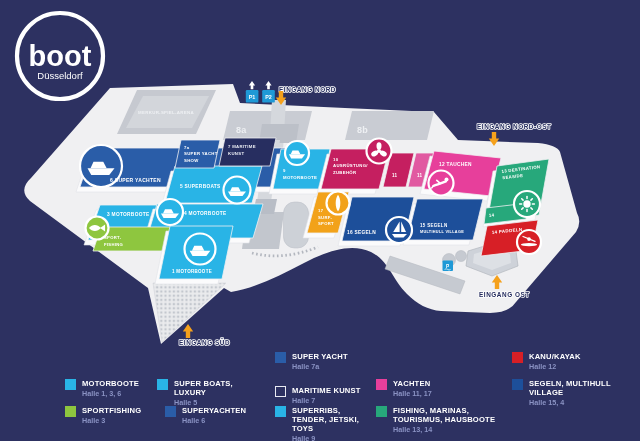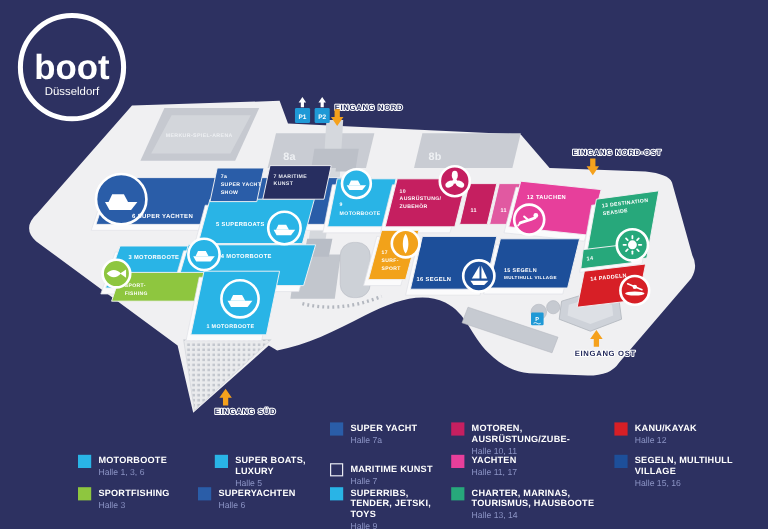--- a/index.html
+++ b/index.html
@@ -15,23 +15,23 @@
   .ped{fill:#fbfbfc;stroke:#e0e2e7;stroke-width:.6;}
   .hall{stroke:#f0f0f2;stroke-width:.8;}
   .badge{stroke:#ffffff;stroke-width:2.2;}
   
   .legend{position:absolute;left:0;top:0;width:640px;height:441px;pointer-events:none;}
   .li{position:absolute;display:flex;align-items:flex-start;}
   .sw{width:11px;height:11px;flex:0 0 11px;margin-right:6px;margin-top:0;box-sizing:border-box;}
   .sw.outline{border:1.2px solid #e8eaf2;}
   .lt{display:block;}
   .ll{display:block;color:#ffffff;font-weight:bold;font-size:7.6px;line-height:9px;letter-spacing:.2px;}
-  .lh{display:block;color:#8b93c4;font-weight:normal;font-size:7.2px;line-height:9px;margin-top:1px;}
+  .lh{display:block;color:#8b93c4;font-weight:bold;font-size:7.2px;line-height:9px;margin-top:1px;}
   .li1{left:65px;top:379px;width:96px}   .li2{left:65px;top:406px;width:96px}
-  .li3{left:179px;top:379px;width:106px} .li4{left:165px;top:406px;width:106px}
+  .li3{left:157px;top:379px;width:106px} .li4{left:165px;top:406px;width:106px}
   .li5{left:275px;top:352px;width:97px}  .li6{left:275px;top:386px;width:97px}
   .li7{left:275px;top:406px;width:97px}  .li8{left:376px;top:352px;width:133px}
   .li9{left:376px;top:379px;width:133px} .li10{left:376px;top:406px;width:133px}
   .li11{left:512px;top:352px;width:126px}.li12{left:512px;top:379px;width:126px}
   .li13{left:512px;top:406px;width:126px}
 </style>
 </head>
 <body>
 
 <div class="stage">
@@ -338,50 +338,43 @@
     <span class="lh">Halle 7</span>
         </span>
   </div>
   <div class="li li7">
     <span class="sw" style="background: rgb(41, 180, 230);"></span>
     <span class="lt">
           <span class="ll">SUPERRIBS, TENDER, JETSKI, TOYS</span>
     <span class="lh">Halle 9</span>
         </span>
   </div>
-  <div class="li li8">
-    <span class="sw" style="background: rgb(197, 31, 96);"></span>
-    <span class="lt">
-          <span class="ll">MOTOREN, AUSRÜSTUNG/ZUBE-</span>
-    <span class="lh">Halle 10, 11</span>
-        </span>
-  </div>
   <div class="li li9">
     <span class="sw" style="background: rgb(231, 63, 155);"></span>
     <span class="lt">
           <span class="ll">YACHTEN</span>
     <span class="lh">Halle 11, 17</span>
         </span>
   </div>
   <div class="li li10">
     <span class="sw" style="background: rgb(39, 168, 123);"></span>
     <span class="lt">
-          <span class="ll">CHARTER, MARINAS, TOURISMUS, HAUSBOOTE</span>
+          <span class="ll">FISHING, MARINAS, TOURISMUS, HAUSBOOTE</span>
     <span class="lh">Halle 13, 14</span>
         </span>
   </div>
   <div class="li li11">
     <span class="sw" style="background: rgb(215, 31, 38);"></span>
     <span class="lt">
           <span class="ll">KANU/KAYAK</span>
     <span class="lh">Halle 12</span>
         </span>
   </div>
   <div class="li li12">
     <span class="sw" style="background: rgb(29, 79, 154);"></span>
     <span class="lt">
           <span class="ll">SEGELN, MULTIHULL VILLAGE</span>
-    <span class="lh">Halle 15, 16</span>
+    <span class="lh">Halle 15, 4</span>
         </span>
   </div>
 </div>
 
 </div>
 
 </body></html>

